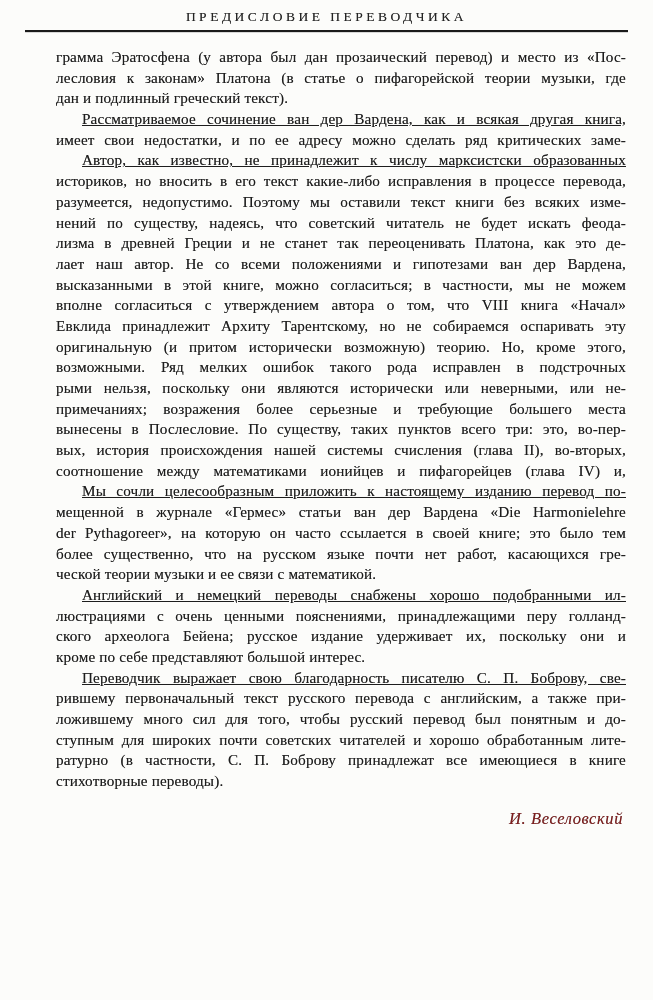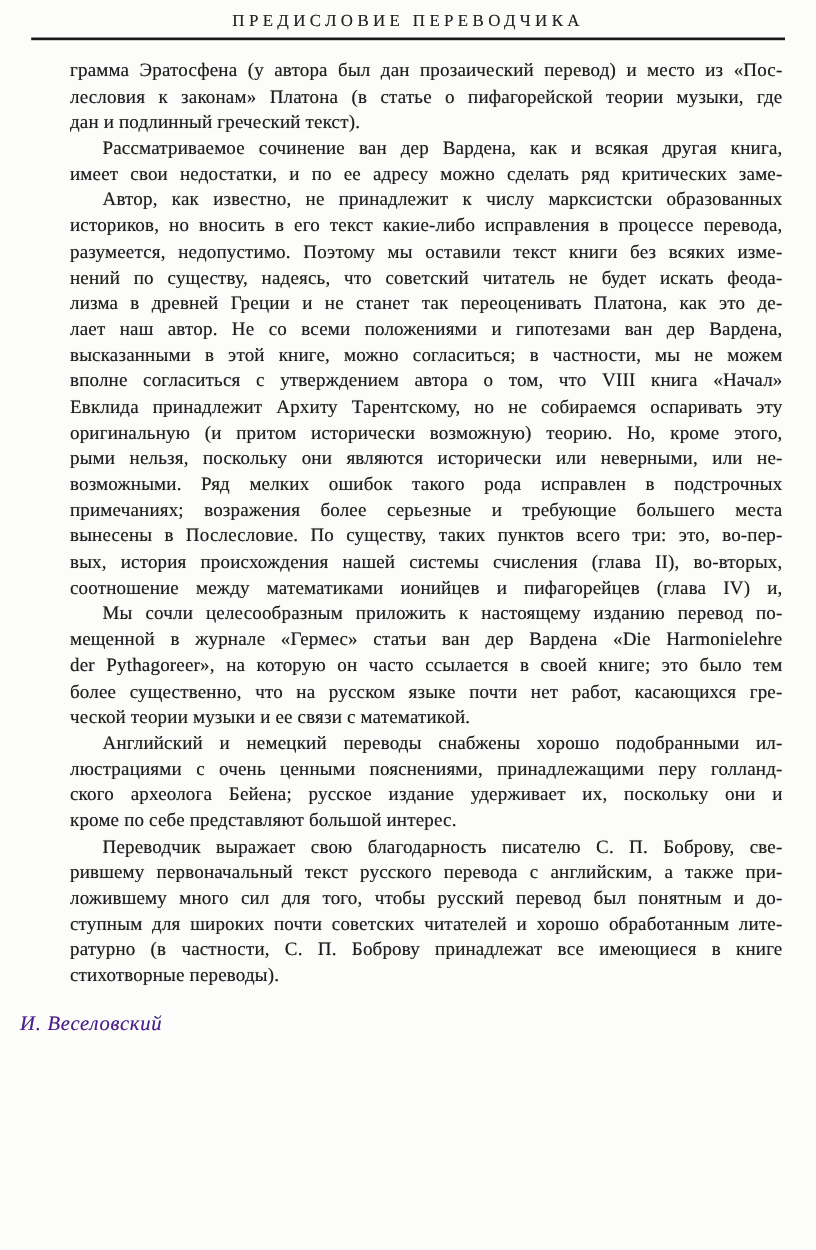--- a/index.html
+++ b/index.html
@@ -40,28 +40,28 @@
   }
   .line {
     text-align: justify;
     text-align-last: justify;
     white-space: normal;
     overflow: hidden;
     height: 20.7px;
     margin-left: 28px;
   }
   .line.last  { text-align-last: left; }
-  .line.first { text-indent: 26px; }
+  .line.first { text-indent: 26px; text-decoration: underline; }
   .signature {
     margin: 17px 30px 0 16px;
-    text-align: left;
+    text-align: right;
     font-style: italic;
     font-size: 16.5px;
     letter-spacing: 0.6px;
-    color: #4c1d95;
+    color: #7f1d1d;
     text-shadow: 0 0 0.5px rgba(25,25,25,.5);
   }
 </style>
 </head>
 <body>
 
 <div class="page">
   <div class="running-head">ПРЕДИСЛОВИЕ ПЕРЕВОДЧИКА</div>
   <div class="head-rule"></div>
   <div class="text-block">
@@ -73,22 +73,22 @@
       <div class="line first">Автор, как известно, не принадлежит к числу марксистски образованных</div>
       <div class="line">историков, но вносить в его текст какие-либо исправления в процессе перевода,</div>
       <div class="line">разумеется, недопустимо. Поэтому мы оставили текст книги без всяких изме-</div>
       <div class="line">нений по существу, надеясь, что советский читатель не будет искать феода-</div>
       <div class="line">лизма в древней  Греции и не станет так переоценивать Платона, как это де-</div>
       <div class="line">лает наш автор. Не со всеми положениями и гипотезами ван дер Вардена,</div>
       <div class="line">высказанными в этой книге, можно согласиться; в частности, мы не можем</div>
       <div class="line">вполне согласиться с утверждением автора о том, что VIII книга «Начал»</div>
       <div class="line">Евклида принадлежит Архиту Тарентскому, но не собираемся оспаривать эту</div>
       <div class="line">оригинальную (и притом исторически возможную)  теорию. Но, кроме этого,</div>
+      <div class="line">возможными. Ряд мелких ошибок такого рода исправлен в подстрочных</div>
       <div class="line">рыми нельзя, поскольку они являются исторически или неверными, или не-</div>
-      <div class="line">возможными. Ряд мелких ошибок такого рода исправлен в подстрочных</div>
       <div class="line">примечаниях; возражения более серьезные и требующие большего места</div>
       <div class="line">вынесены в Послесловие. По существу, таких пунктов всего три: это, во-пер-</div>
       <div class="line">вых, история происхождения нашей системы счисления (глава II), во-вторых,</div>
       <div class="line">соотношение между математиками ионийцев и пифагорейцев (глава IV) и,</div>
       <div class="line first">Мы сочли целесообразным приложить к настоящему изданию перевод по-</div>
       <div class="line">мещенной в журнале «Гермес» статьи ван дер Вардена «Die Harmonielehre</div>
       <div class="line">der Pythagoreer», на которую он часто ссылается в своей книге; это было тем</div>
       <div class="line">более существенно, что на русском языке почти нет работ, касающихся гре-</div>
       <div class="line last">ческой теории музыки и ее связи с математикой.</div>
       <div class="line first">Английский и немецкий переводы снабжены хорошо подобранными ил-</div>

